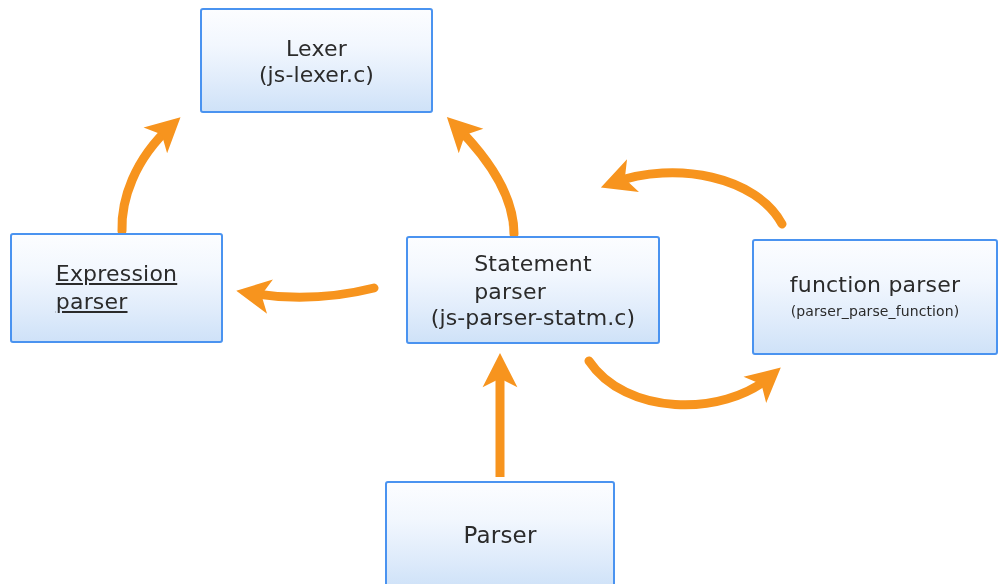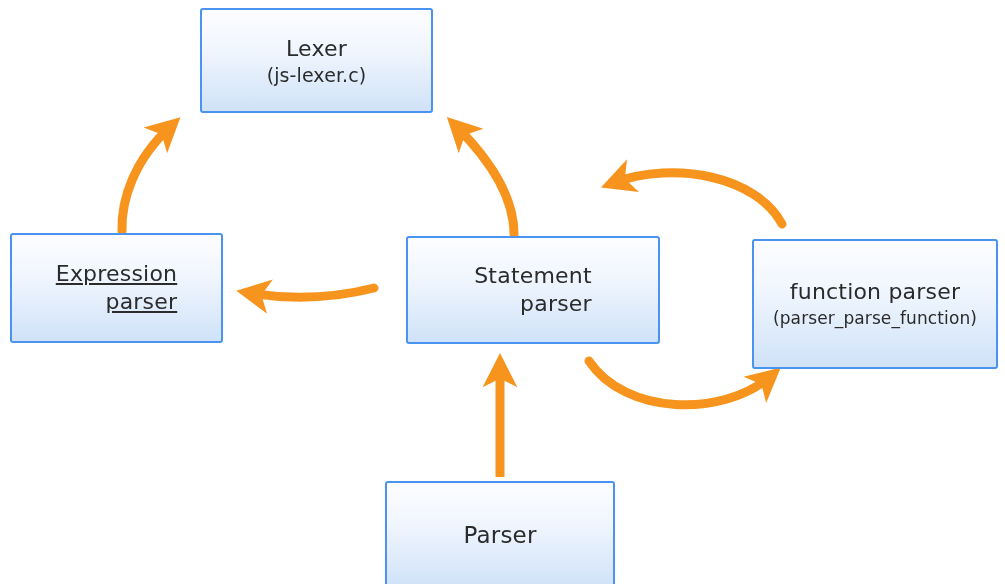--- a/index.html
+++ b/index.html
@@ -30,43 +30,43 @@
     position: absolute;
     box-sizing: border-box;
     border: 2px solid #4a93f0;
     border-radius: 3px;
     background: linear-gradient(to bottom, #fcfdff 0%, #f2f7fe 35%, #e0ecfb 70%, #cfe2f8 100%);
     display: flex;
     flex-direction: column;
     align-items: center;
     justify-content: center;
     color: #2b2b2b;
-    text-align: right;
+    text-align: left;
     z-index: 3;
   }
   .node .title {
     font-size: 22px;
     line-height: 28px;
     letter-spacing: 0.2px;
     white-space: pre-line;
   }
   .node .sub {
-    font-size: 19px;
+    font-size: 22px;
     line-height: 24px;
     letter-spacing: 0.1px;
   }
   
   #node-lexer     { left: 200px; top: 8px;   width: 233px; height: 105px; }
   #node-expr      { left: 10px;  top: 233px; width: 213px; height: 110px; text-decoration: underline; }
   #node-statement { left: 406px; top: 236px; width: 254px; height: 108px; }
-  #node-function  { left: 752px; top: 239px; width: 246px; height: 130px; }
+  #node-function  { left: 752px; top: 239px; width: 246px; height: 116px; }
   #node-parser    { left: 385px; top: 481px; width: 230px; height: 108px; }
 
   #node-function .title { font-size: 22px; }
-  #node-function .sub   { font-size: 17px; }
+  #node-function .sub   { font-size: 14px; }
   #node-parser .title   { font-size: 23px; }
 </style>
 </head>
 <body>
 
 <div id="canvas">
 
   <svg id="arrow-layer" viewBox="0 0 1005 584" xmlns="http://www.w3.org/2000/svg">
     <defs>
       <marker id="ah" viewBox="0 0 12 12" refX="7.2" refY="6" markerWidth="4.3" markerHeight="4.3" orient="auto-start-reverse">
@@ -105,20 +105,21 @@
   </div>
 
   <div class="node" id="node-expr">
     <div class="title">Expression
 parser</div>
   </div>
 
   <div class="node" id="node-statement">
     <div class="title">Statement
 parser</div>
+    <div class="sub">(js-parser-statm.c)</div>
   </div>
 
   <div class="node" id="node-function">
     <div class="title">function parser</div>
     <div class="sub">(parser_parse_function)</div>
   </div>
 
   <div class="node" id="node-parser">
     <div class="title">Parser</div>
   </div>

